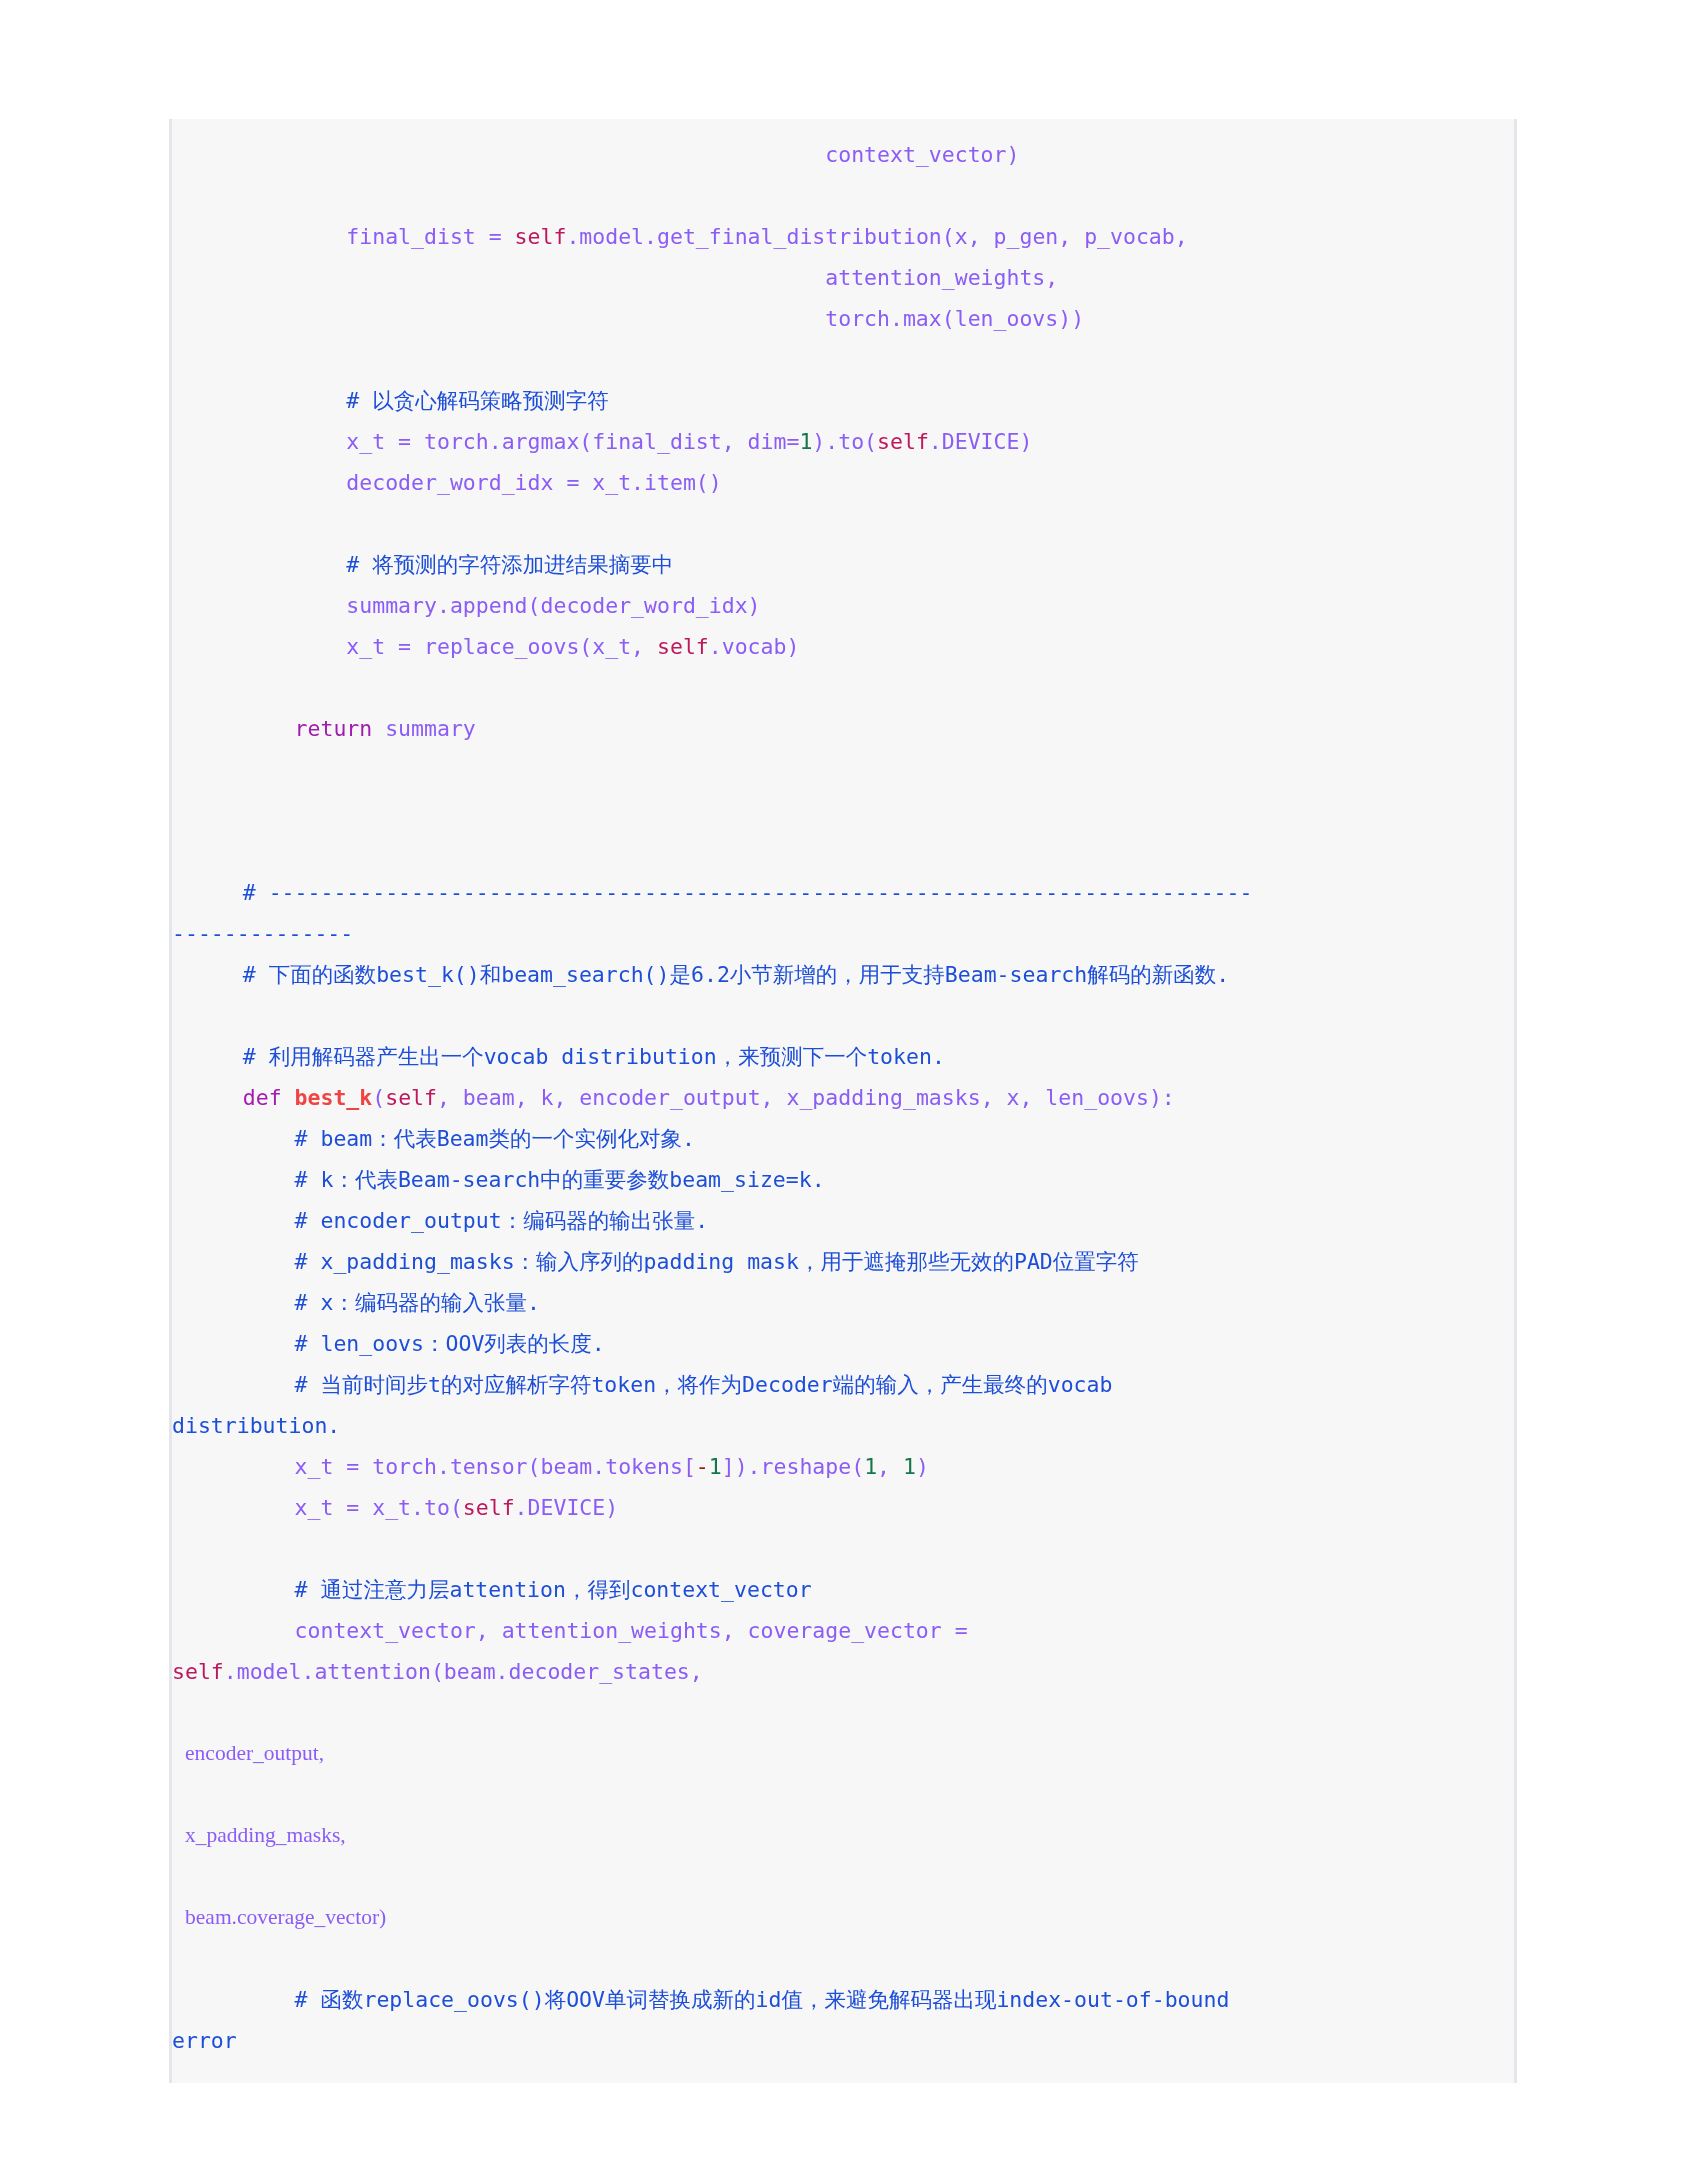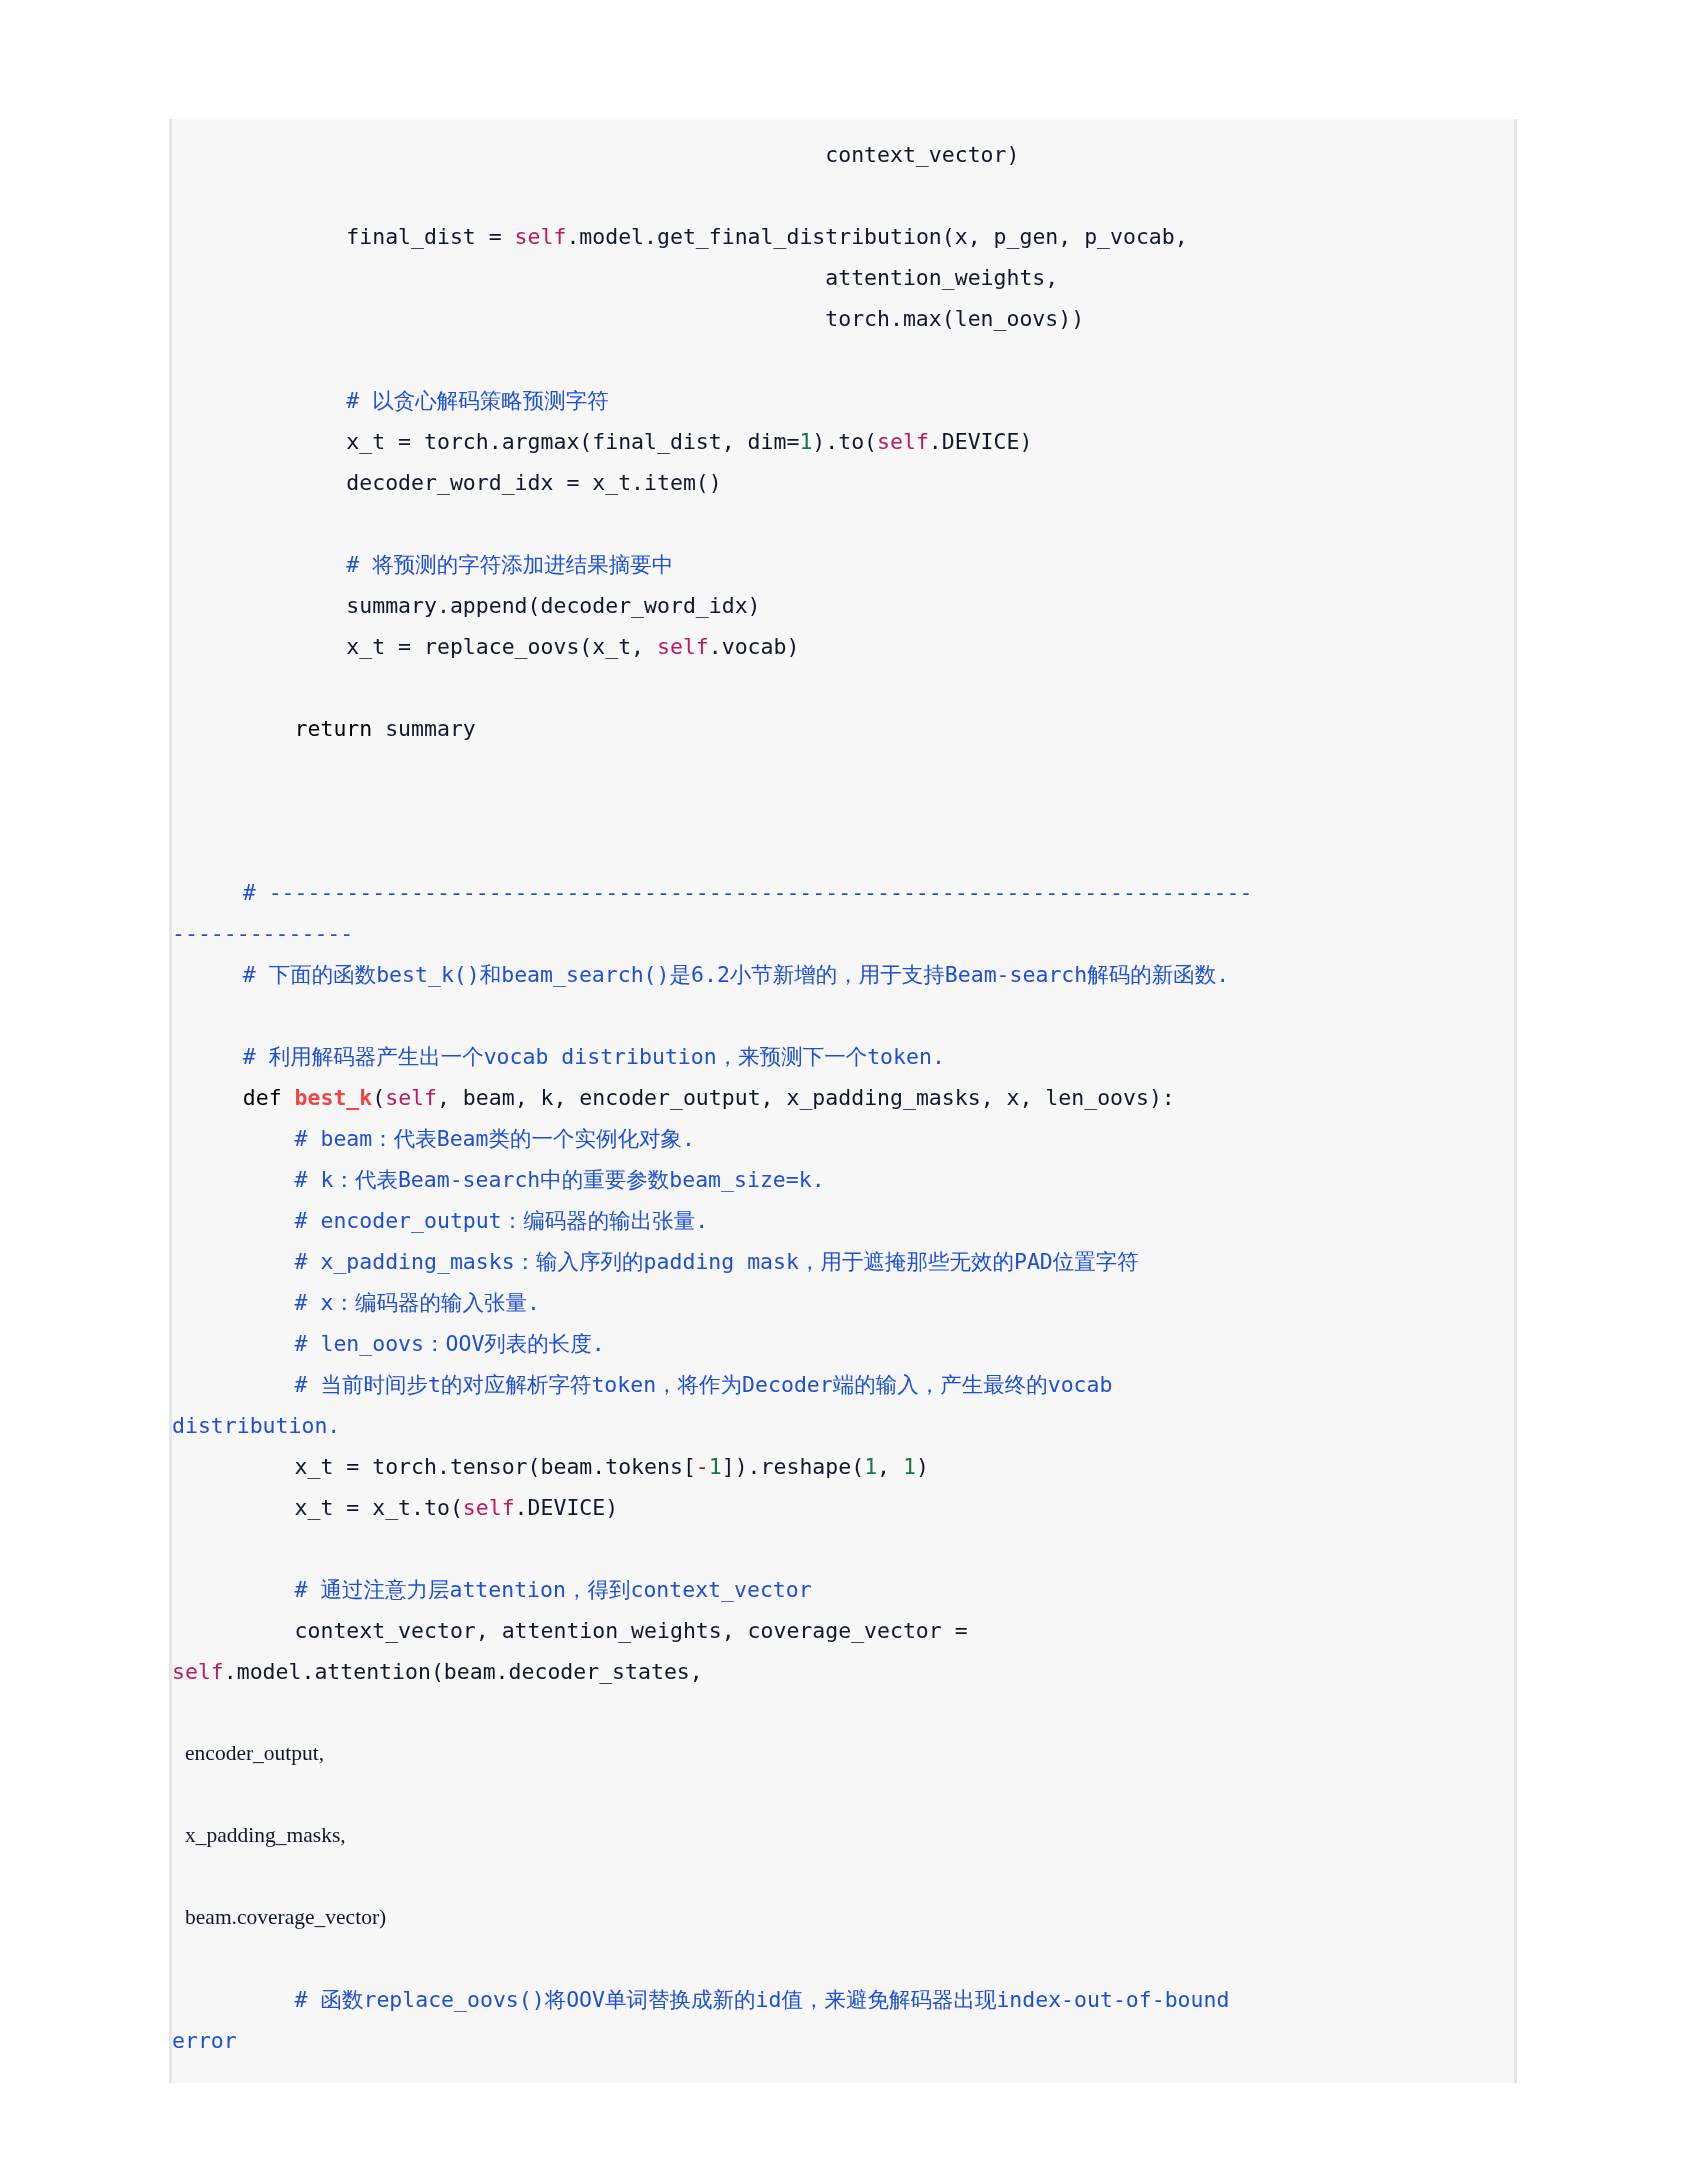--- a/index.html
+++ b/index.html
@@ -64,23 +64,23 @@
   
   .line.wrapped {
     padding-left: 0px;
   }
   .line.wrapped-indent {
     padding-left: 7.7px;
     font-family: Liberation Serif, serif;
   }
 
   
-  .tok-default  { color: #0f172a; margin-top: 30px; }
+  .tok-default  { color: #8b5cf6; margin-top: 30px; }
   .tok-comment  { color: #1d4ed8; }
-  .tok-keyword  { color: #000000; }
+  .tok-keyword  { color: #a21caf; }
   .tok-self     { color: #be185d; }
   .tok-func     { color: #ef4444; font-weight: bold; }
   .tok-number   { color: #17754a; }
   .tok-op-minus { color: #a31515; }
 </style>
 </head>
 <body>
 
 <div id="page">
 

